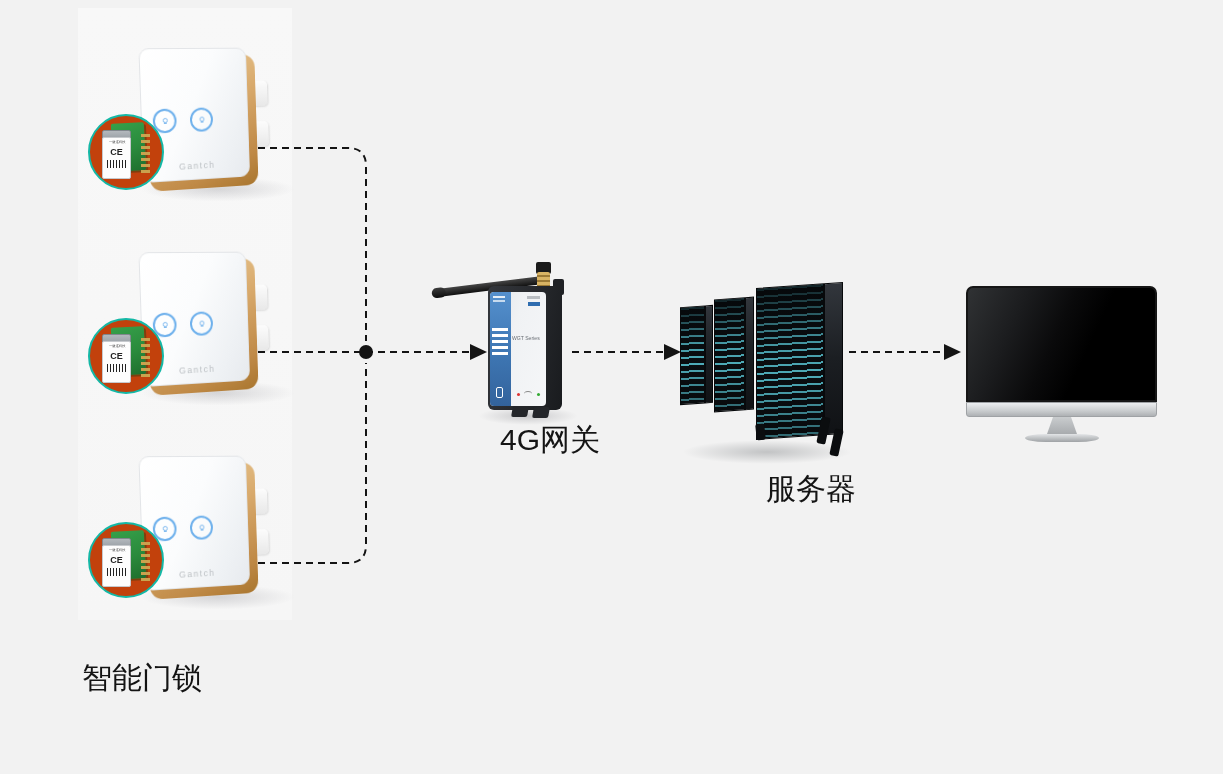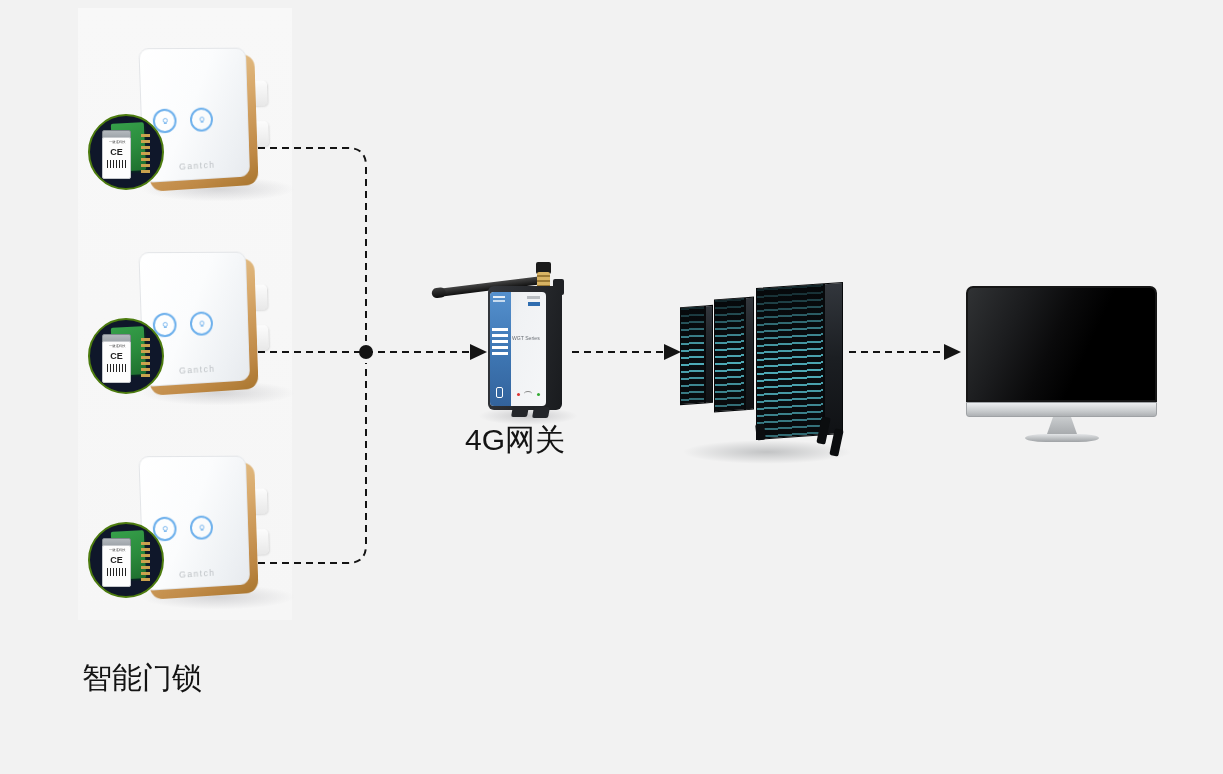--- a/index.html
+++ b/index.html
@@ -24,21 +24,21 @@
   .lock-face{position:absolute;left:0;top:0;width:112px;height:132px;border-radius:10px;z-index:2;
     background:linear-gradient(115deg,#ffffff 0%,#fbfcfd 45%,#eef1f4 80%,#e7eaee 100%);
     border:1px solid #e3e5e8;box-sizing:border-box;}
   .touch{position:absolute;top:59px;width:20px;height:20px;border-radius:50%;
     border:2px solid #6db0ec;display:flex;align-items:center;justify-content:center;background:rgba(255,255,255,.4);}
   .touch1{left:11px;} .touch2{left:49px;}
   .lock-brand{position:absolute;left:0;bottom:8px;width:100%;text-align:center;
     font-size:9px;letter-spacing:1.5px;color:#bcc0c4;}
   
   .chip-badge{position:absolute;left:8px;top:106px;width:76px;height:76px;border-radius:50%;
-    background:#0f172a;border:2px solid #4d7c0f;box-sizing:border-box;overflow:hidden;z-index:3;}
+    background:#c2410c;border:2px solid #14b8a6;box-sizing:border-box;overflow:hidden;z-index:3;}
   .pcb{position:absolute;left:22px;top:7px;width:33px;height:48px;border-radius:2px;
     background:linear-gradient(160deg,#36a04a 0%,#2a8a3c 55%,#1e6e2e 100%);transform:rotate(-3deg);
     box-shadow:2px 2px 0 rgba(0,60,20,.35);}
   .pcb-pins{position:absolute;left:51px;top:18px;width:9px;height:42px;
     background:repeating-linear-gradient(180deg,#caa24e 0 3px,rgba(0,0,0,0) 3px 6px);}
   .chip-module{position:absolute;left:12px;top:14px;width:29px;height:12px;border-radius:2px;
     background:linear-gradient(#b3b8bd,#939aa0);border:1px solid #80878d;box-sizing:border-box;}
   .chip-label{position:absolute;left:12px;top:21px;width:29px;height:42px;border-radius:2px;
     background:#fdfdfd;border:1px solid #c6c9cd;box-sizing:border-box;text-align:center;overflow:hidden;}
   .chip-vendor{font-size:6px;line-height:7px;color:#333;transform:scale(.55);transform-origin:center top;white-space:nowrap;margin-top:2px;}
@@ -106,21 +106,21 @@
     background:linear-gradient(115deg,#303234 0%,#1b1c1e 26%,#0a0a0b 46%,#000 62%,#000 100%);
     border:2px solid #161616;box-sizing:border-box;}
   .mon-chin{position:absolute;left:2px;top:118px;width:191px;height:15px;border-radius:0 0 3px 3px;
     background:linear-gradient(180deg,#eceef0 0%,#c9ccce 60%,#aeb1b4 100%);border:1px solid #9fa2a5;box-sizing:border-box;}
   .mon-neck{position:absolute;left:83px;top:133px;width:30px;height:17px;
     clip-path:polygon(20% 0,80% 0,100% 100%,0 100%);
     background:linear-gradient(180deg,#c9ccce,#a8abae);}
   .mon-base{position:absolute;left:61px;top:150px;width:74px;height:8px;border-radius:50%/90%;
     background:linear-gradient(180deg,#e3e5e7,#9fa2a5);}
   
-  .lbl{position:absolute;font-size:30px;line-height:34px;color:#141414;text-align:center;}
+  .lbl{position:absolute;font-size:30px;line-height:34px;color:#141414;text-align:right;}
   .lbl-left{text-align:center;}
 </style>
 </head>
 <body>
 
 <div id="canvas">
 
   <div class="abs photo-band"></div>
 
   <svg class="abs wires" width="1223" height="774" viewBox="0 0 1223 774">
@@ -286,15 +286,16 @@
   </div>
 
   <div class="abs mon">
     <div class="mon-screen"></div>
     <div class="mon-chin"></div>
     <div class="mon-neck"></div>
     <div class="mon-base"></div>
   </div>
 
   <div class="lbl" style="left:430px;top:423px;width:170px">4G网关</div>
+  <div class="lbl" style="left:676px;top:472px;width:180px">服务器</div>
   <div class="lbl lbl-left" style="left:82px;top:661px">智能门锁</div>
 
 </div>
 
 </body></html>

